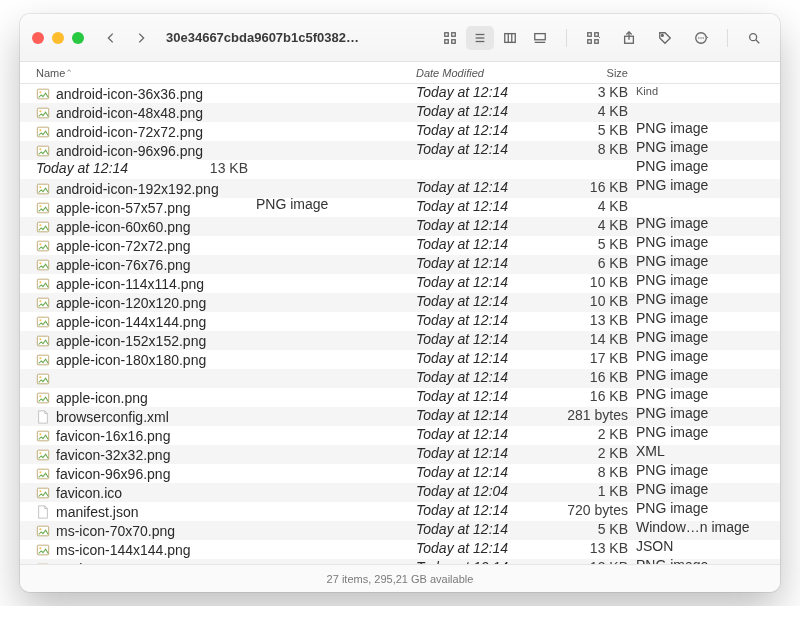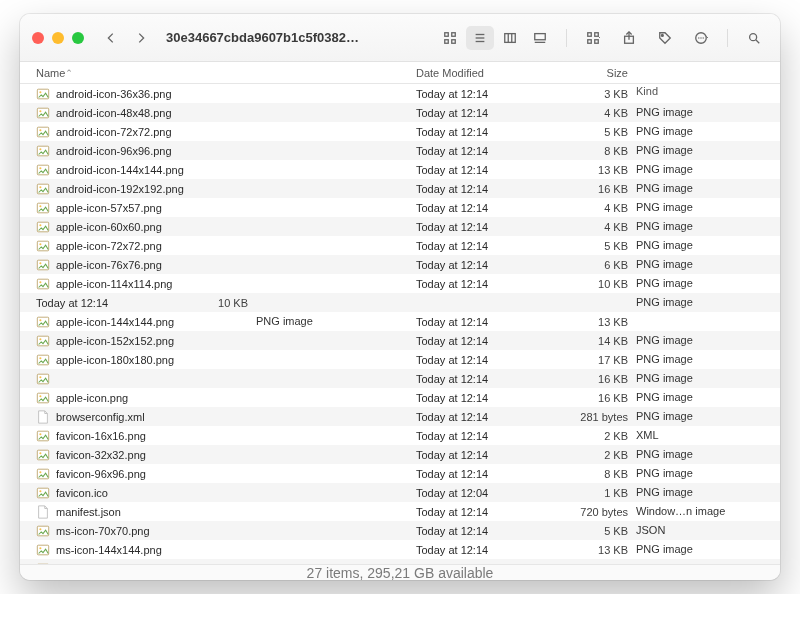--- a/index.html
+++ b/index.html
@@ -59,50 +59,49 @@
     display:flex;
     padding: 0 16px;
     height: 22px;
     align-items: center;
     border-bottom: 1px solid #e6e6e6;
     font-size: 11px;
     color:#555;
     background:#fff;
   }
   .col-name { flex: 0 0 380px; display:flex; align-items:center; gap:0;}
-  .col-date { flex: 0 0 140px; }
+  .col-date { flex: 0 0 140px; font-style: italic; }
   .col-size { flex: 0 0 80px; text-align:right; padding-right:8px;}
   .col-kind { flex: 1; margin-top: 36px; }
   .sort-caret { font-size:9px; color:#888; }
 
   .file-list { max-height: 480px; overflow:auto; }
   .row {
     display:flex;
     padding: 0 16px;
     height: 19px;
-    align-items:center;
-    font-size: 11px;
+    font-size: 14px;
     color:#2a2a2a;
   }
   .row:nth-child(even){ background:#f5f5f5; }
   .row .col-name { display:flex; align-items:center; gap:6px; }
   .file-icon {
     width:14px; height:14px; flex:0 0 14px;
     display:inline-flex; align-items:center; justify-content:center;
   }
   .file-icon svg { width:14px; height:14px; }
   .row .col-size { color:#404040; }
   .row .col-kind { color:#333; }
 
   .statusbar {
-    height: 16px;
+    height: 28px;
     border-top:1px solid #e6e6e6;
     background:#fafafa;
     display:flex; align-items:center; justify-content:center;
-    font-size:14px; color:#7a7a7a;
+    font-size:11px; color:#7a7a7a;
   }
 </style>
 </head>
 <body>
 
 <div class="window">
 
   <div class="titlebar">
     <div class="traffic">
       <div class="dot red"></div>
@@ -265,30 +264,20 @@
               <path d="M3 12l3-3 2 2 3-4 3 5" fill="none" stroke="#6aa84f" stroke-width="1.2"></path>
             </svg>
           </span>
           <span>android-icon-96x96.png</span>
         </div>
         <div class="col-date">Today at 12:14</div>
         <div class="col-size">8 KB</div>
         <div class="col-kind">PNG image</div>
       </div>
       <div class="row">
-        <div class="col-name">
-          <span class="file-icon">
-            <svg viewBox="0 0 16 16">
-              <rect x="1.5" y="2.5" width="13" height="11" rx="1" fill="#fff" stroke="#bba46a" stroke-width="1"></rect>
-              <circle cx="5" cy="6" r="1.2" fill="#f4c04b"></circle>
-              <path d="M3 12l3-3 2 2 3-4 3 5" fill="none" stroke="#6aa84f" stroke-width="1.2"></path>
-            </svg>
-          </span>
-          <span>android-icon-144x144.png</span>
-        </div>
         <div class="col-date">Today at 12:14</div>
         <div class="col-size">13 KB</div>
         <div class="col-kind">PNG image</div>
       </div>
       <div class="row">
         <div class="col-name">
           <span class="file-icon">
             <svg viewBox="0 0 16 16">
               <rect x="1.5" y="2.5" width="13" height="11" rx="1" fill="#fff" stroke="#bba46a" stroke-width="1"></rect>
               <circle cx="5" cy="6" r="1.2" fill="#f4c04b"></circle>
@@ -370,20 +359,30 @@
               <path d="M3 12l3-3 2 2 3-4 3 5" fill="none" stroke="#6aa84f" stroke-width="1.2"></path>
             </svg>
           </span>
           <span>apple-icon-114x114.png</span>
         </div>
         <div class="col-date">Today at 12:14</div>
         <div class="col-size">10 KB</div>
         <div class="col-kind">PNG image</div>
       </div>
       <div class="row">
+        <div class="col-name">
+          <span class="file-icon">
+            <svg viewBox="0 0 16 16">
+              <rect x="1.5" y="2.5" width="13" height="11" rx="1" fill="#fff" stroke="#bba46a" stroke-width="1"></rect>
+              <circle cx="5" cy="6" r="1.2" fill="#f4c04b"></circle>
+              <path d="M3 12l3-3 2 2 3-4 3 5" fill="none" stroke="#6aa84f" stroke-width="1.2"></path>
+            </svg>
+          </span>
+          <span>apple-icon-120x120.png</span>
+        </div>
         <div class="col-date">Today at 12:14</div>
         <div class="col-size">10 KB</div>
         <div class="col-kind">PNG image</div>
       </div>
       <div class="row">
         <div class="col-name">
           <span class="file-icon">
             <svg viewBox="0 0 16 16">
               <rect x="1.5" y="2.5" width="13" height="11" rx="1" fill="#fff" stroke="#bba46a" stroke-width="1"></rect>
               <circle cx="5" cy="6" r="1.2" fill="#f4c04b"></circle>

